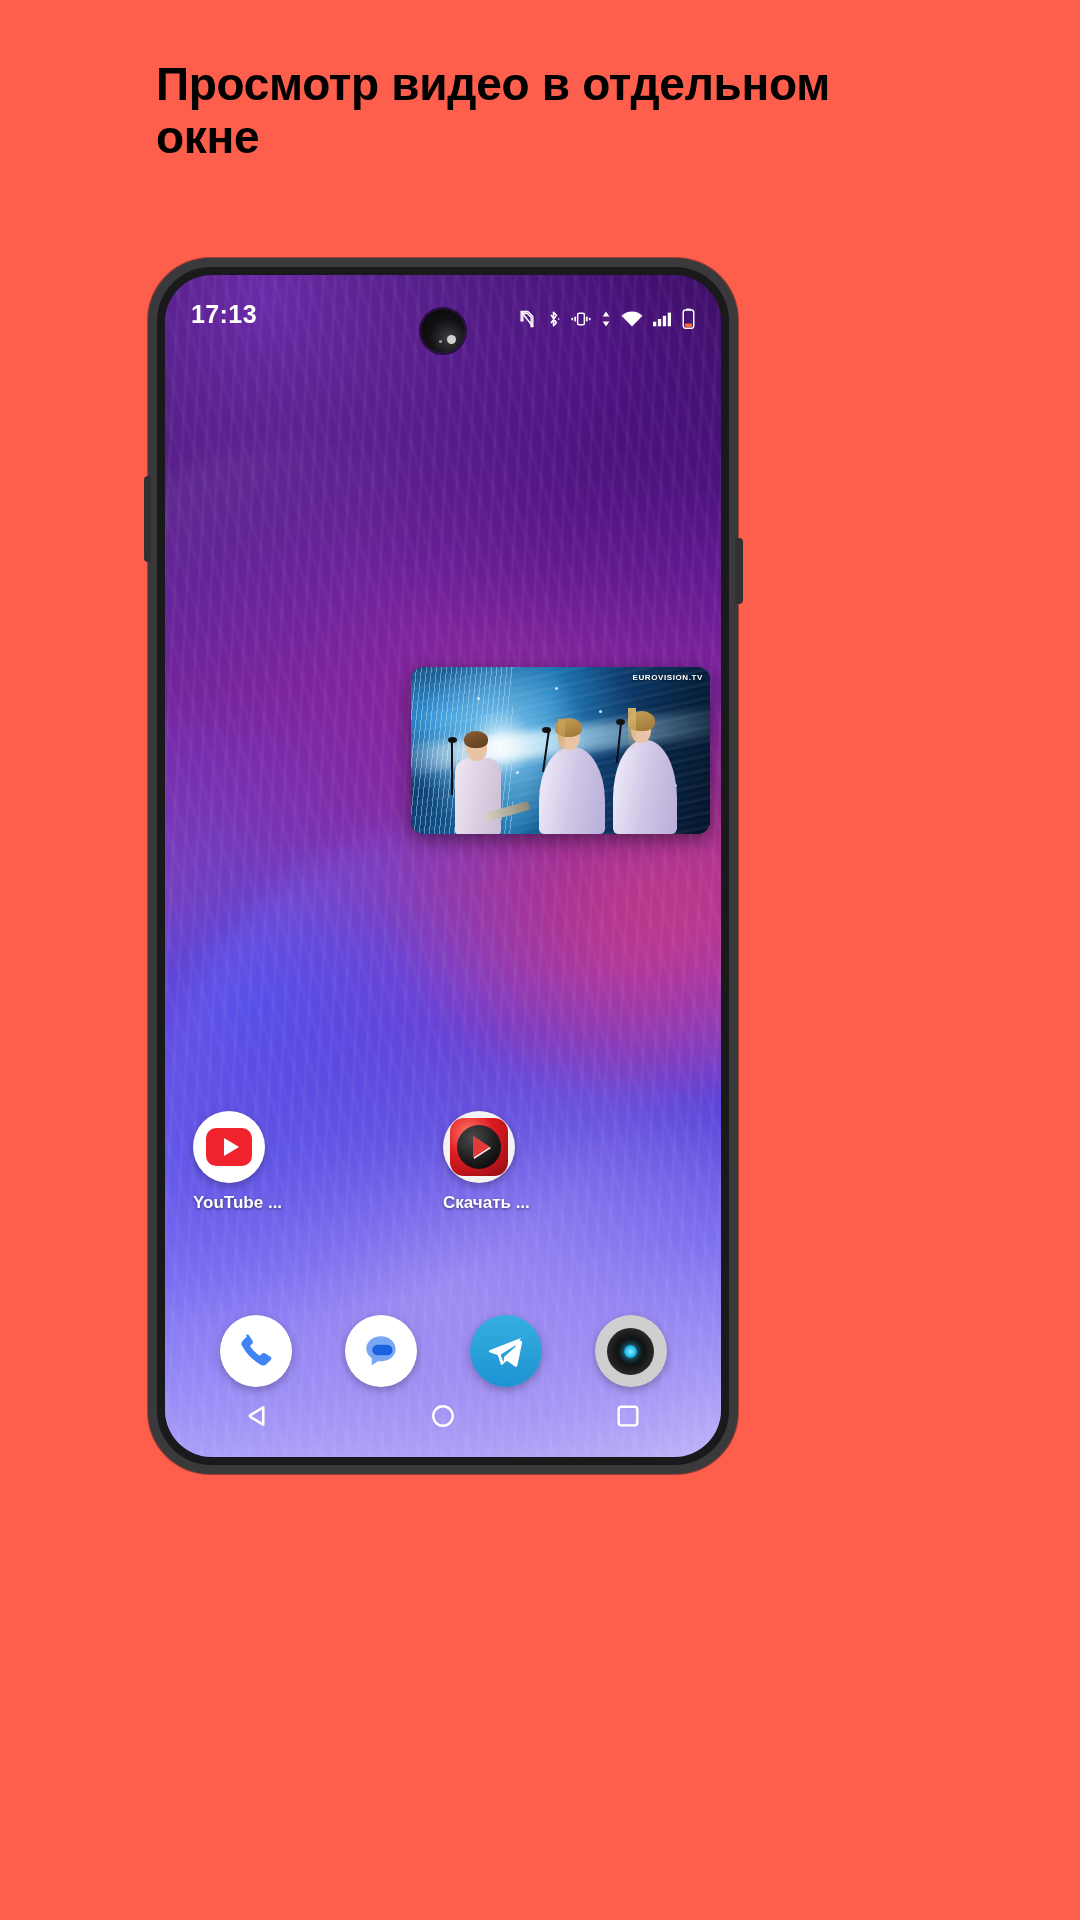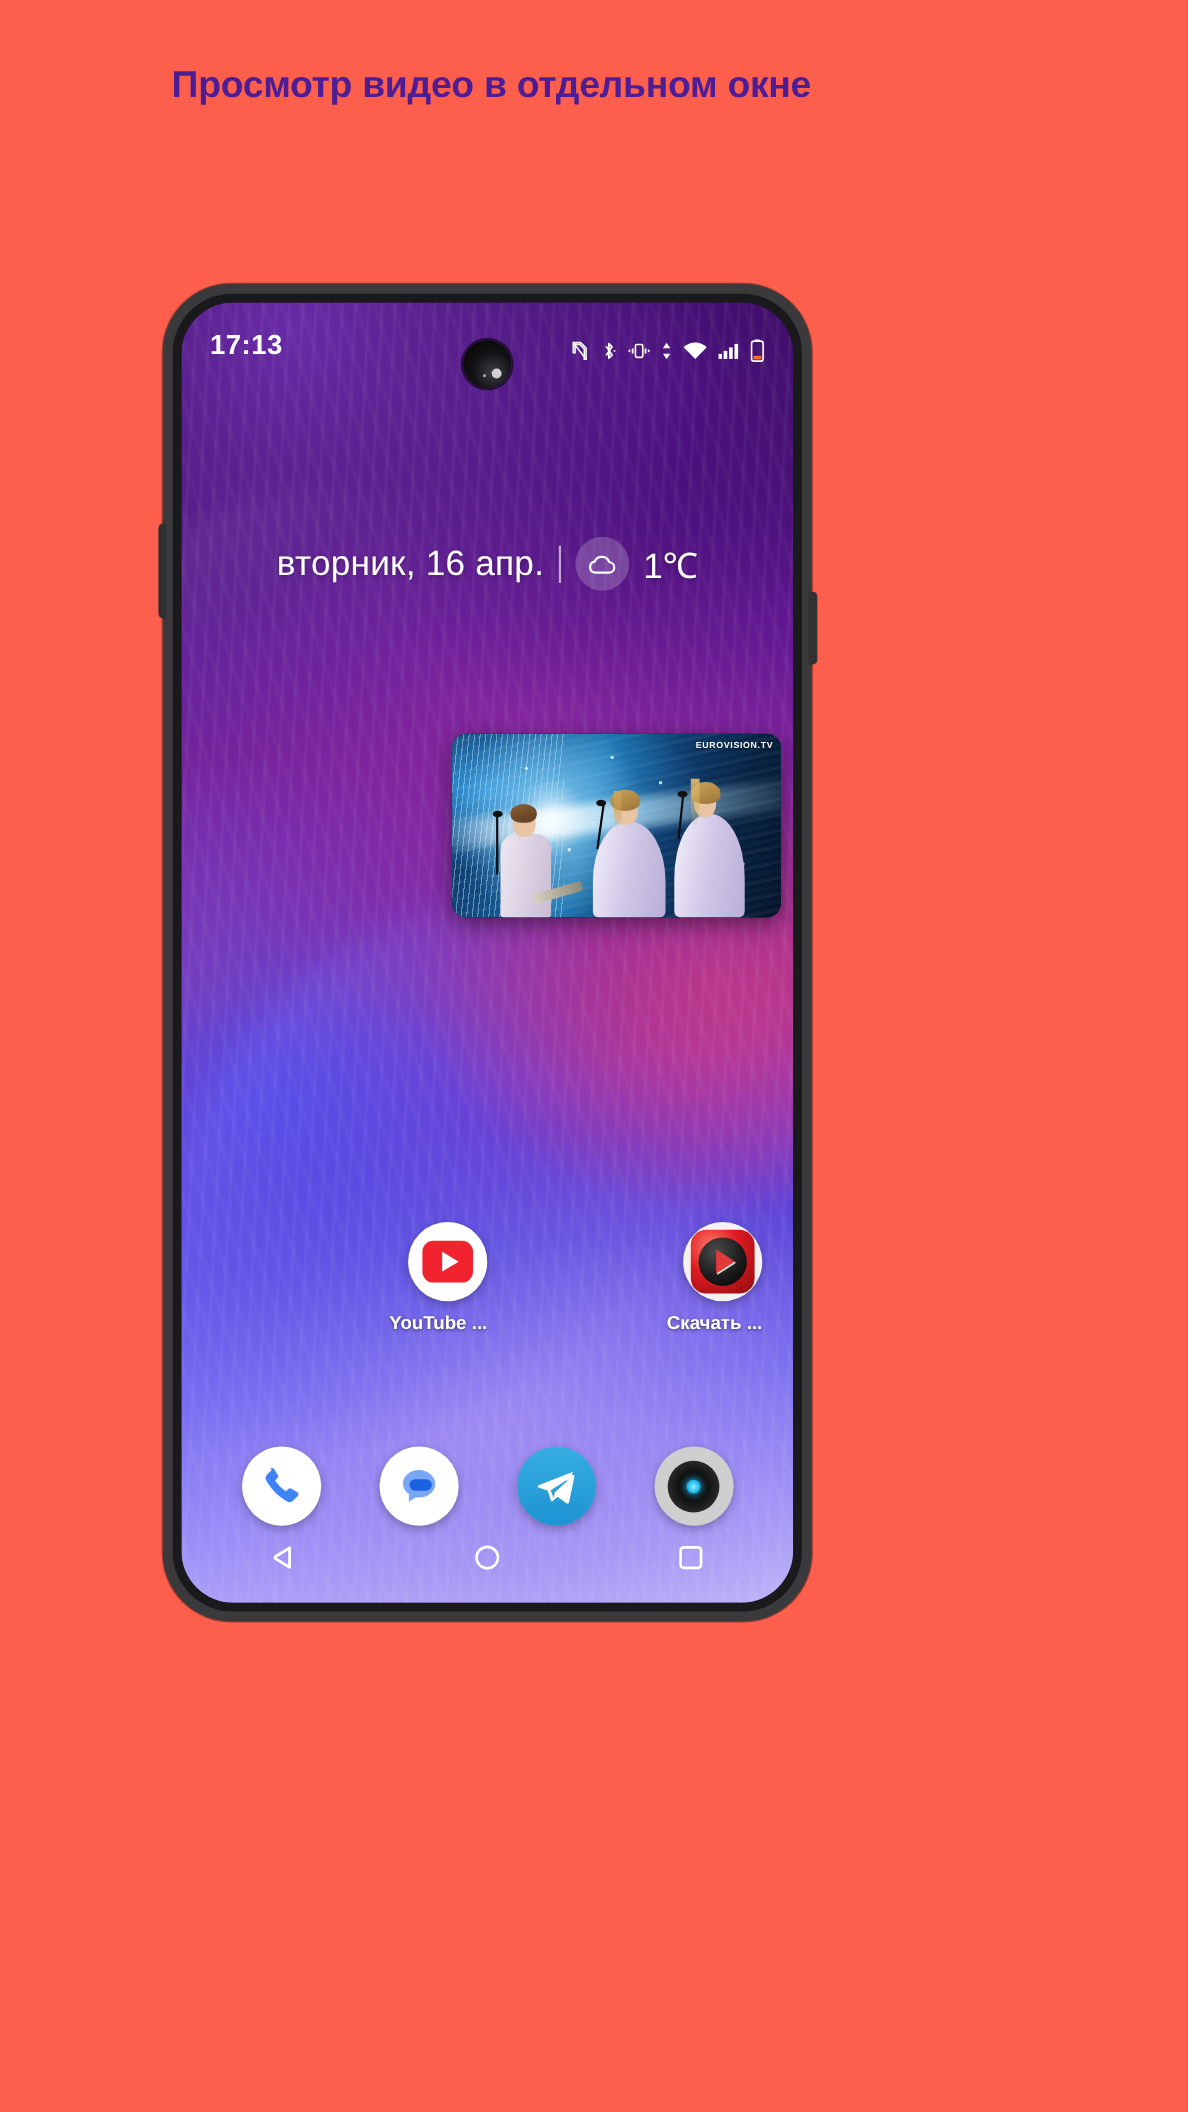--- a/index.html
+++ b/index.html
@@ -9,22 +9,22 @@
     font-family:"Liberation Sans", sans-serif;
     overflow:hidden;
     position:relative;
   }
 
   
   .headline {
     position:absolute;
     left:156px; top:58px;
     width:740px;
-    color:#4c1d95;
-    font-size:34px;
+    color:#000000;
+    font-size:46px;
     font-weight:bold;
     line-height:1.16;
     letter-spacing:-0.3px;
   }
 
   
   .phone {
     position:absolute;
     left:148px; top:258px;
     width:590px; height:1216px;
@@ -227,21 +227,21 @@
   .p-mic   { position:absolute; width:2px; background:#0e0e12; }
   .p-michd { position:absolute; width:9px; height:6px; border-radius:50%; background:#111; }
 
   
   .appgrid {
     position:absolute; left:0; right:0; top:836px;
     display:flex;
     padding:0 28px;
     z-index:7;
   }
-  .app { flex:1; display:flex; flex-direction:column; align-items:flex-end; gap:10px; }
+  .app { flex:1; display:flex; flex-direction:column; align-items:flex-start; gap:10px; }
   .app-ico {
     width:72px; height:72px; border-radius:50%;
     display:flex; align-items:center; justify-content:center;
     box-shadow:0 3px 9px rgba(0,0,0,.28);
     overflow:hidden;
     position:relative;
   }
   .app-lbl {
     color:#fff; font-size:17px; font-weight:bold;
     text-shadow:0 1px 3px rgba(0,0,0,.55);
@@ -357,30 +357,20 @@
 
           <svg class="sbi" width="13" height="21" viewBox="0 0 14 24">
             <rect x="4.2" y="0.6" width="5.6" height="2" rx="0.8" fill="#fff"></rect>
             <rect x="1" y="2.4" width="12" height="20.8" rx="2.6" fill="none" stroke="#fff" stroke-width="1.7"></rect>
             <rect x="2.8" y="17.6" width="8.4" height="4" rx="1.2" fill="#ff6a2b"></rect>
           </svg>
 
         </div>
       </div>
 
-      <div class="datew">
-        <div class="dtext">вторник, 16 апр.</div>
-        <div class="divider"></div>
-        <div class="wbadge">
-          <svg width="30" height="22" viewBox="0 0 32 22">
-            <path d="M9 19h14a5 5 0 0 0 .4-10A7.6 7.6 0 0 0 9.2 8.4 5.4 5.4 0 0 0 9 19z" fill="none" stroke="#fff" stroke-width="2.1" stroke-linejoin="round"></path>
-          </svg>
-        </div>
-        <div class="temp">1℃</div>
-      </div>
 
       <div class="pip">
         <div class="pip-stage"></div>
         <div class="pip-rays"></div>
         <div class="pip-stripes"></div>
         <div class="pip-beam"></div>
 
         <span class="sparkle" style="left:22%;top:18%"></span>
         <span class="sparkle" style="left:48%;top:12%"></span>
         <span class="sparkle" style="left:63%;top:26%"></span>

